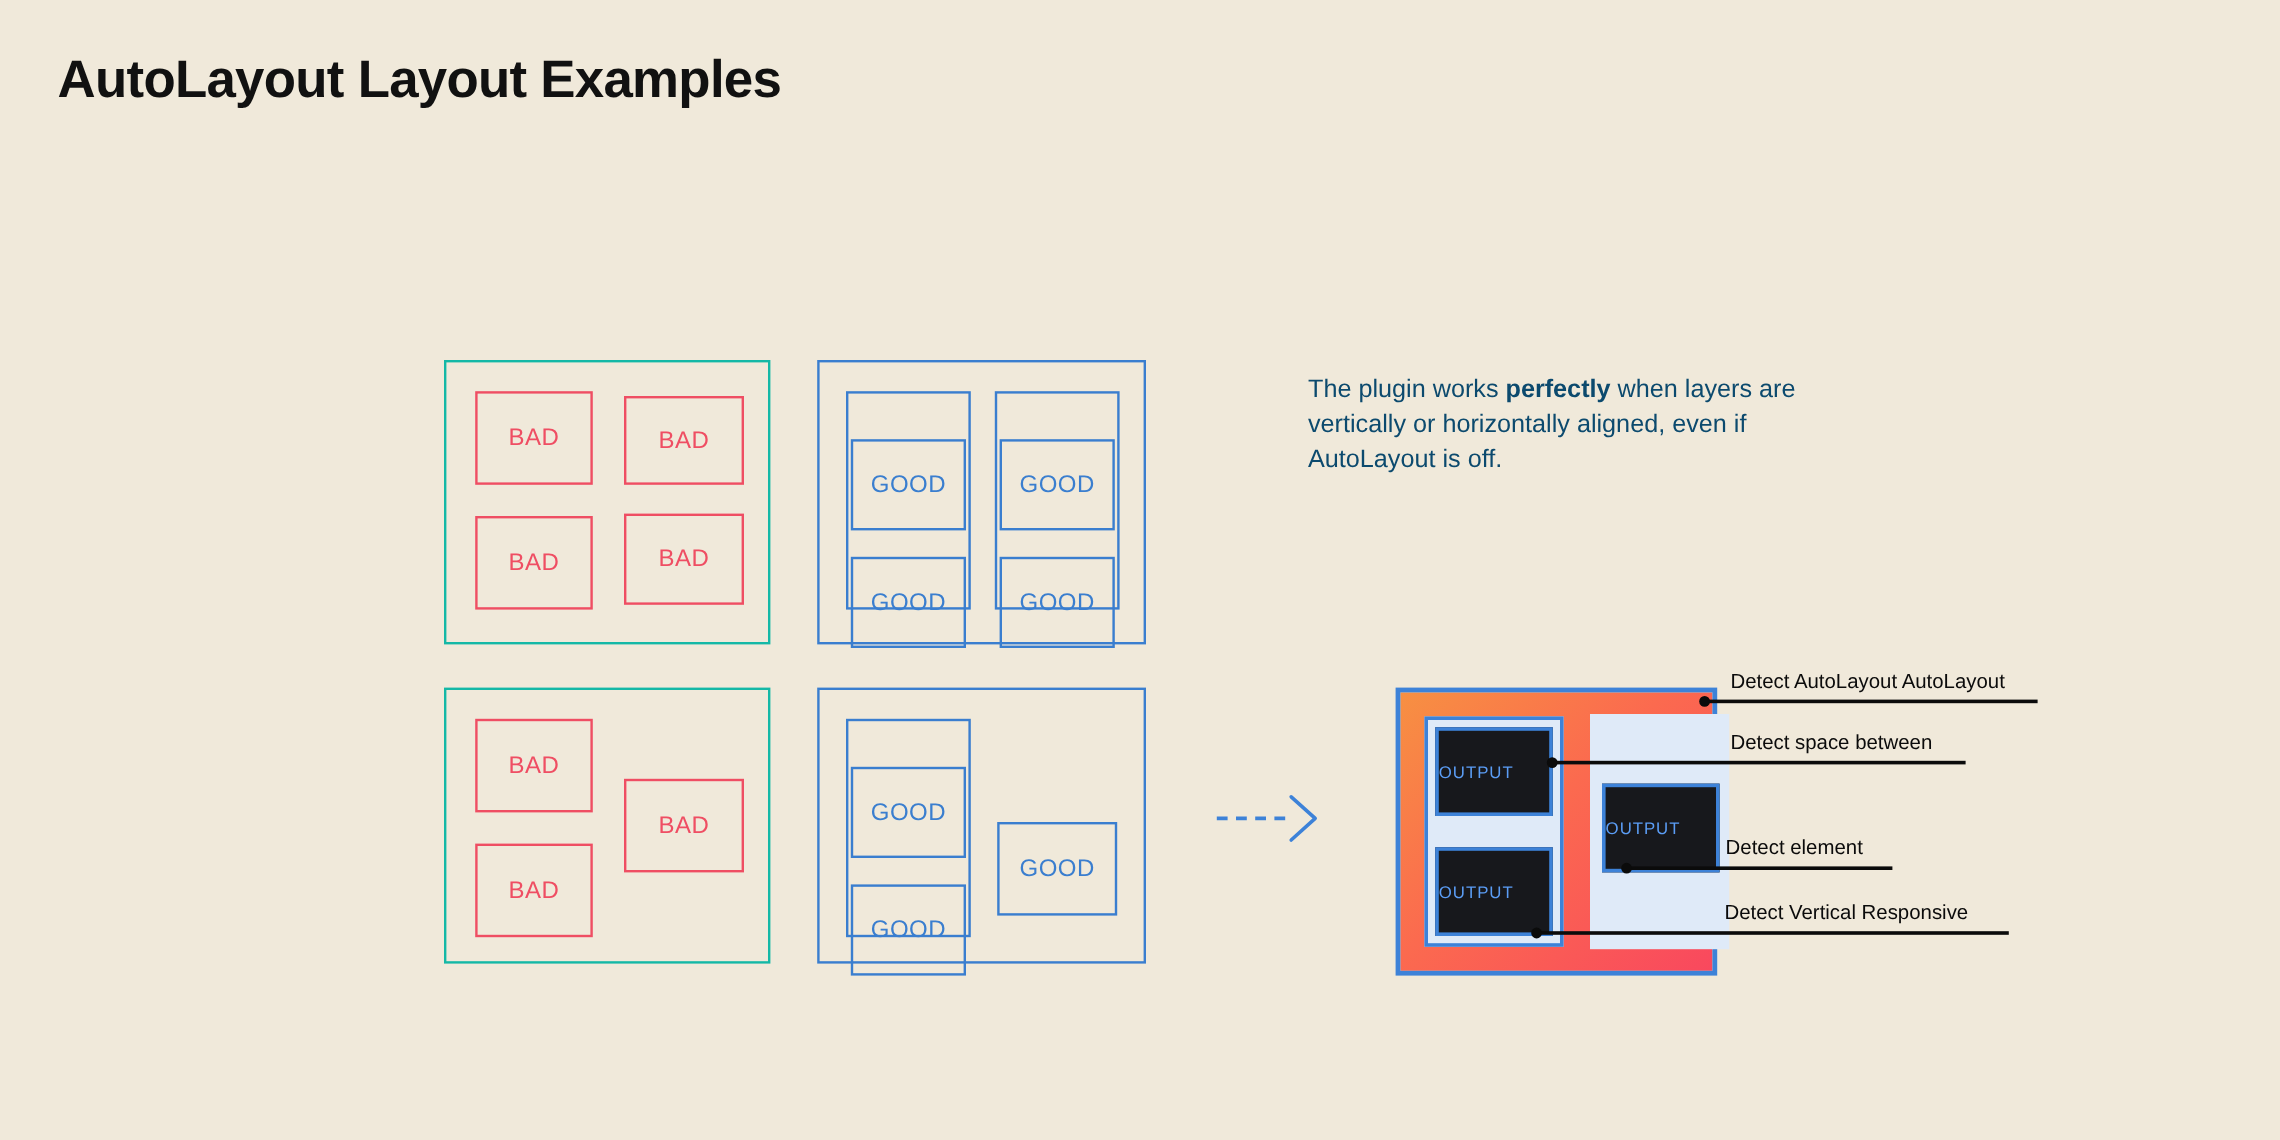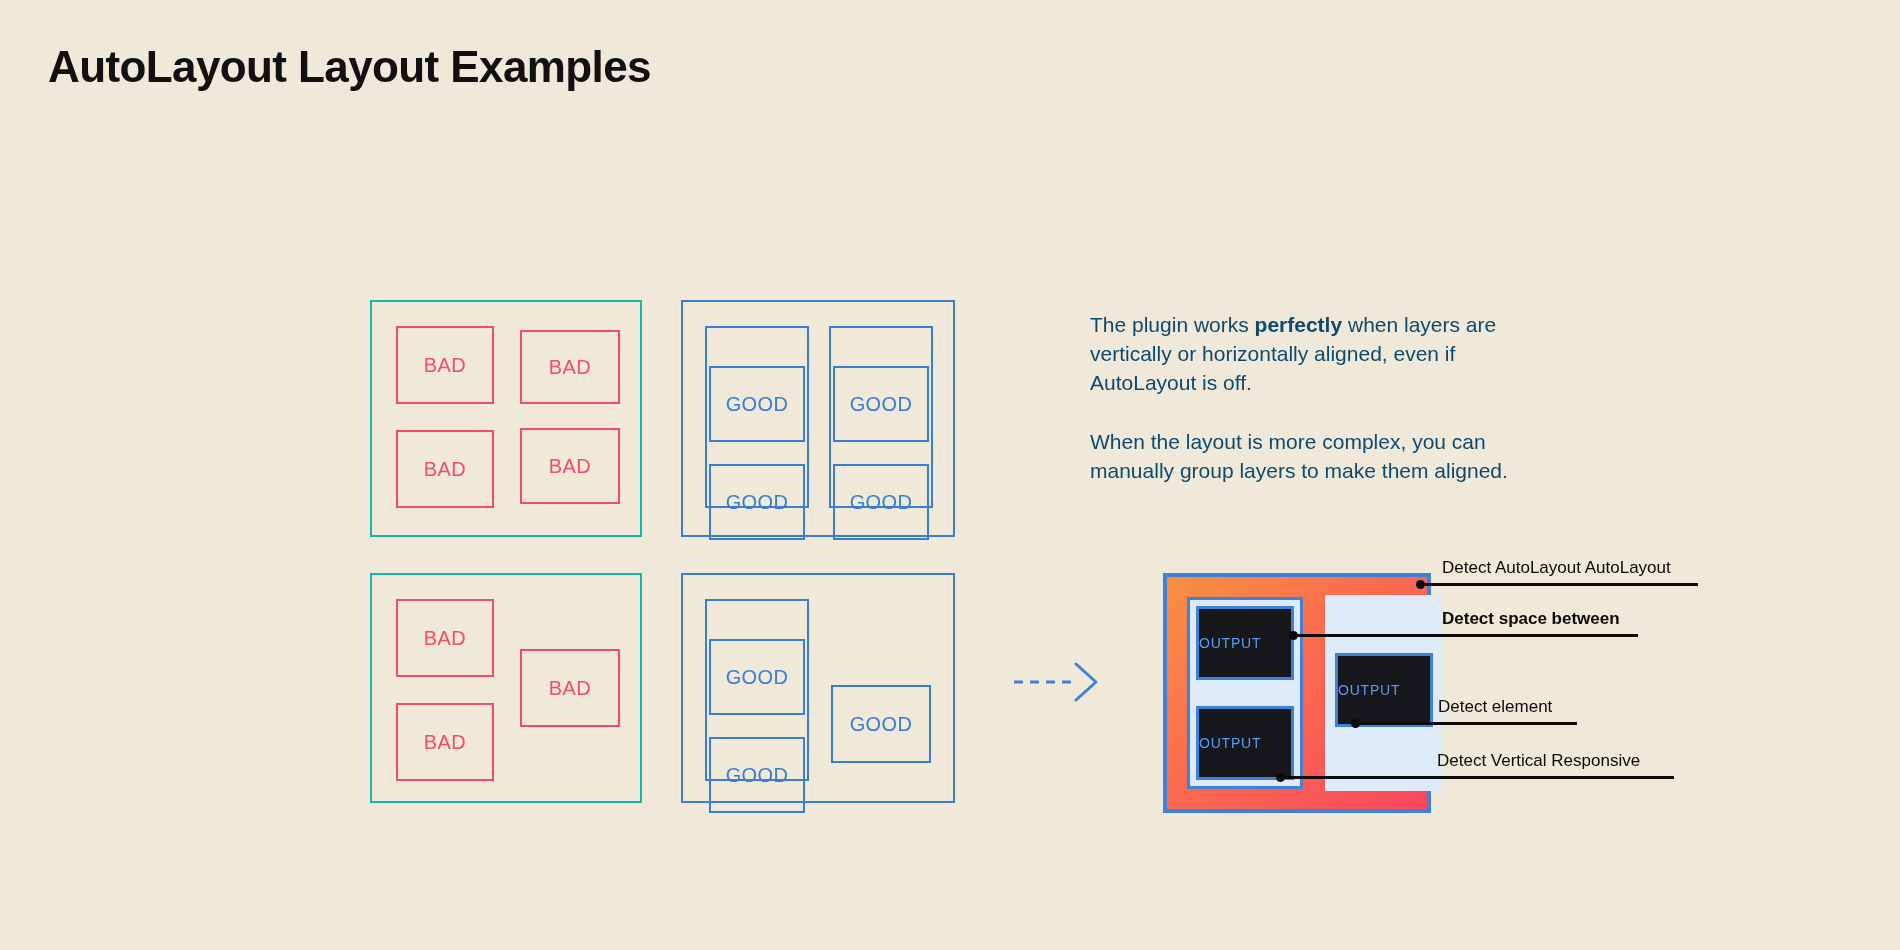--- a/index.html
+++ b/index.html
@@ -211,21 +211,20 @@
       <span>GOOD</span>
     </div>
   </div>
   <div class="cell good" style="left:148px; top:74px; width:100px; height:78px;">
     <span>GOOD</span>
   </div>
 </div>
 
 <div id="copy">
   <p><span>The plugin works </span><b>perfectly</b><span> when layers are vertically or horizontally aligned, even if AutoLayout is off.</span></p>
-  <p>When the layout is more complex, you can manually group layers to make them aligned.</p>
 </div>
 
 <svg id="arrow" viewBox="0 0 92 44">
   <line x1="2" y1="22" x2="64" y2="22" stroke="#3d82d8" stroke-width="3" stroke-dasharray="9 7"></line>
   <polyline points="64,4 84,22 64,40" fill="none" stroke="#3d82d8" stroke-width="3" stroke-linecap="round" stroke-linejoin="round"></polyline>
 </svg>
 
 <div id="detect">
 
   <div class="leftgroup" style="left:20px; top:20px; width:116px; height:192px;">
@@ -246,21 +245,21 @@
 
 <div class="callout" style="left:1420px; top:583px; width:278px;">
   <div class="c-line" style="width:278px;"></div>
   <div class="c-dot"></div>
   <div class="c-label" style="left:22px;">Detect AutoLayout AutoLayout</div>
 </div>
 
 <div class="callout" style="left:1293px; top:634px; width:345px;">
   <div class="c-line" style="width:345px;"></div>
   <div class="c-dot"></div>
-  <div class="c-label" style="left:149px;font-weight:bold;">Detect space between</div>
+  <div class="c-label" style="left:149px;">Detect space between</div>
 </div>
 
 <div class="callout" style="left:1355px; top:722px; width:222px;">
   <div class="c-line" style="width:222px;"></div>
   <div class="c-dot"></div>
   <div class="c-label" style="left:83px;">Detect element</div>
 </div>
 
 <div class="callout" style="left:1280px; top:776px; width:394px;">
   <div class="c-line" style="width:394px;"></div>

